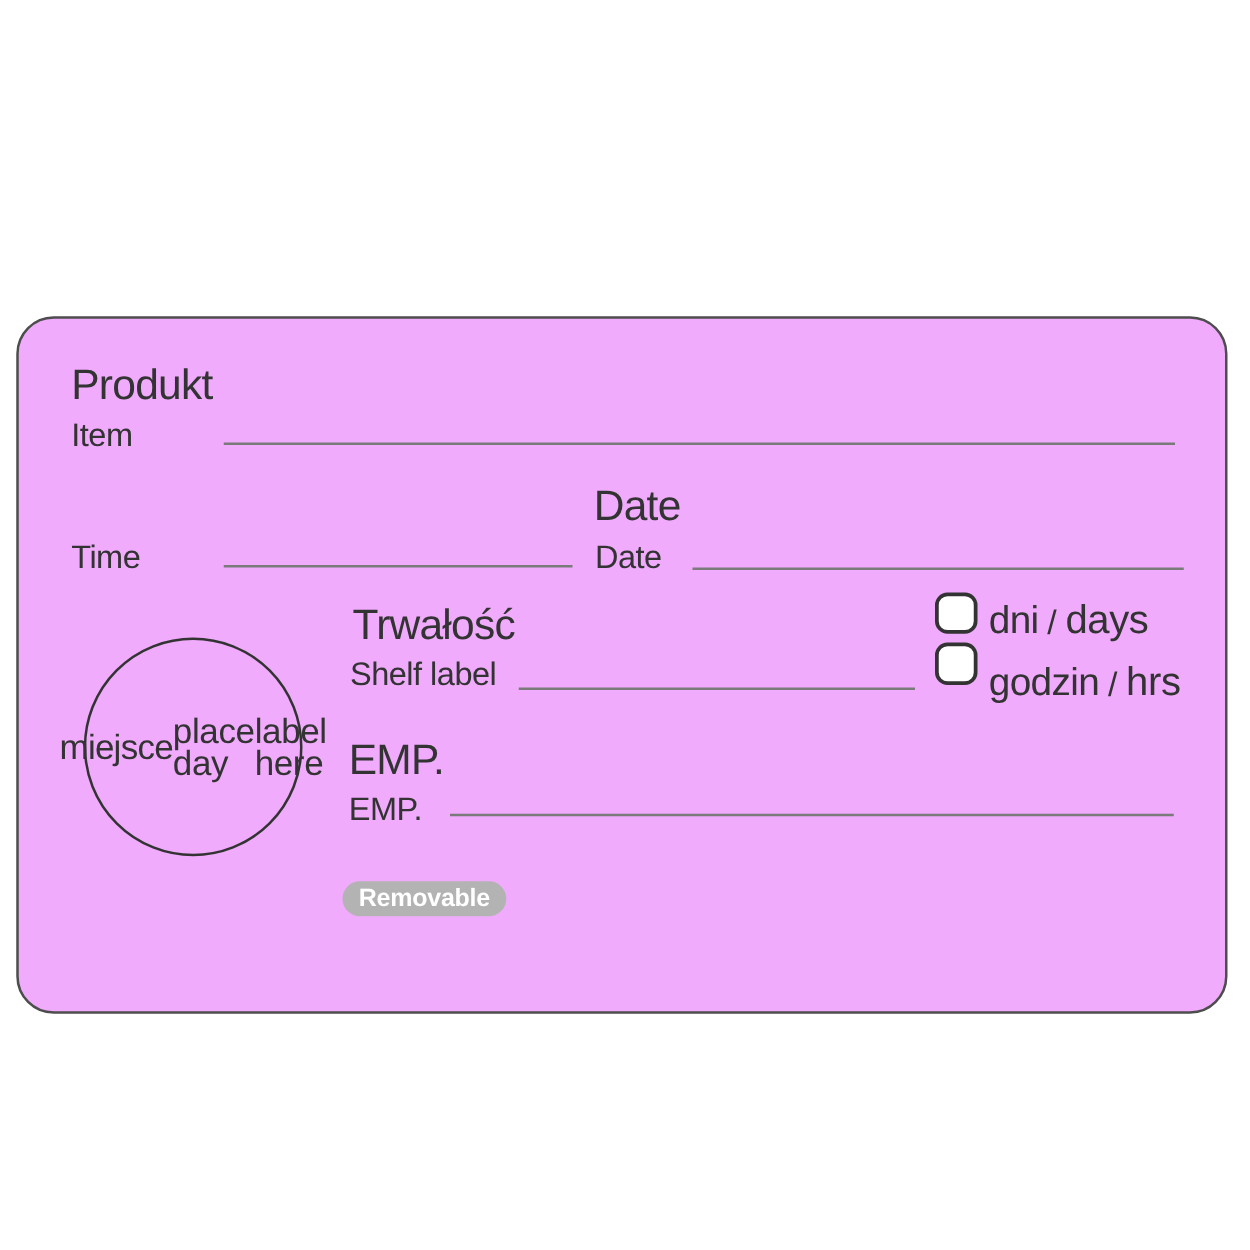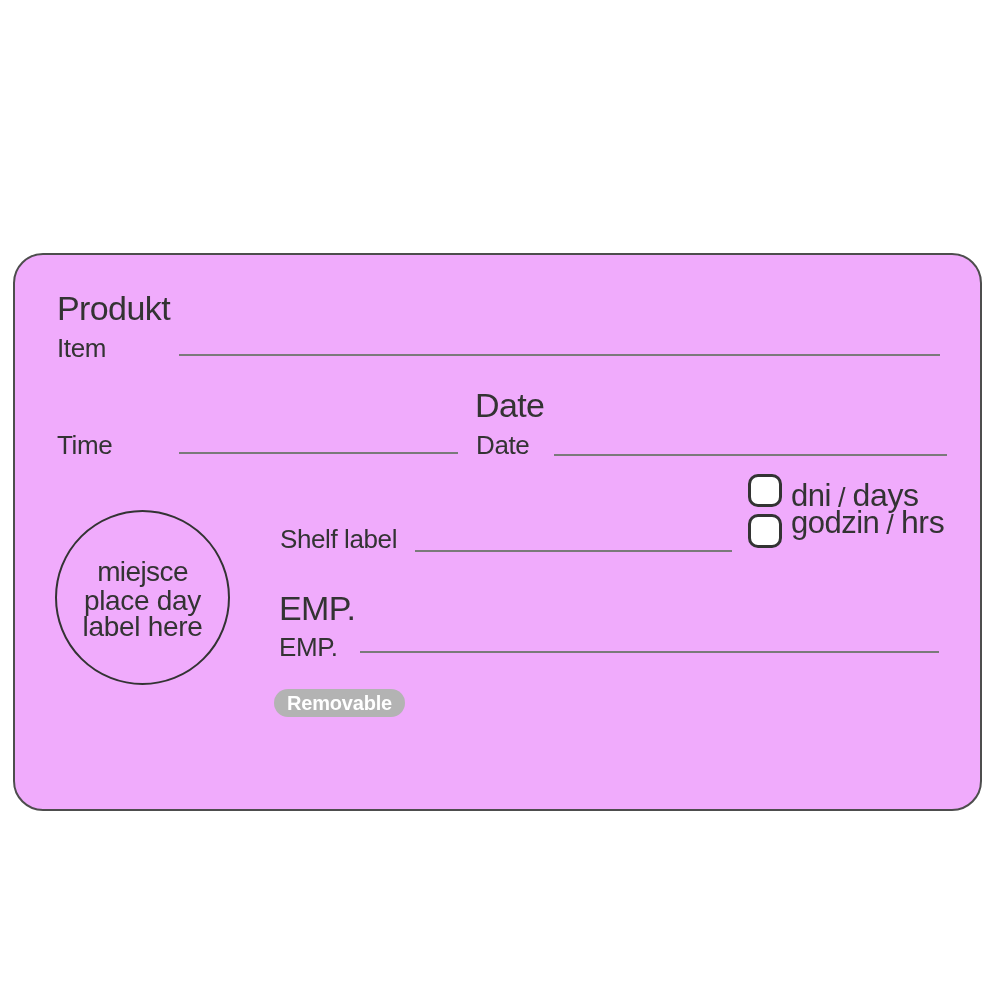--- a/index.html
+++ b/index.html
@@ -38,26 +38,26 @@
     text-align: right;
   }
   .write-line {
     position: absolute;
     height: 3px;
     border-top: 2px solid #7a7a7a;
     cursor: text;
   }
   .day-circle {
     position: absolute;
-    left: 40px; top: 255px;
+    left: 52px; top: 255px;
     width: 175px; height: 175px;
     border: 2px solid #333333;
     border-radius: 50%;
     display: flex;
-    flex-direction: column;
+    flex-direction: row;
     align-items: center;
     justify-content: center;
     text-align: left;
   }
   .circle-pl { font-size: 28px; line-height: 33px; letter-spacing: -0.6px; }
   .circle-en { font-size: 28px; line-height: 26px; letter-spacing: -0.3px; }
   .unit-row {
     position: absolute;
     display: flex;
     align-items: flex-end;
@@ -70,21 +70,21 @@
     border: 3px solid #333333;
     border-radius: 10px;
     background: #ffffff;
     cursor: pointer;
   }
   .unit-pl { font-size: 31px; letter-spacing: -0.5px; }
   .unit-sep { font-size: 27px; color: #333333; }
   .unit-en { font-size: 32px; letter-spacing: -0.3px; }
   .removable-badge {
     position: absolute;
-    left: 259px; top: 434px;
+    left: 259px; top: 450px;
     width: 131px; height: 28px;
     background: #b3b3b3;
     border-radius: 14px;
     display: flex;
     align-items: center;
     justify-content: center;
   }
   .removable-badge span {
     color: #ffffff;
     font-size: 20px;
@@ -108,32 +108,33 @@
     <div class="abs pl-heading" style="left:460px; top:133px;">Date</div>
     <div class="abs en-sub" style="left:461px; top:177px;">Date</div>
     <div class="write-line" style="left:539px; top:199px; width:393px;"></div>
 
     <div class="day-circle">
       <div class="circle-pl">miejsce</div>
       <div class="circle-en">place day</div>
       <div class="circle-en">label here</div>
     </div>
 
+    <div class="abs pl-heading" style="left:267px; top:228px;">Trwałość</div>
     <div class="abs en-sub" style="left:265px; top:271px;">Shelf label</div>
     <div class="write-line" style="left:400px; top:295px; width:317px;"></div>
 
     <div class="unit-checkbox" style="left:733px; top:219px;"></div>
     <div class="unit-row" style="left:776px; top:222px;">
       <span class="unit-pl">dni</span>
       <span class="unit-sep">/</span>
       <span class="unit-en">days</span>
     </div>
 
     <div class="unit-checkbox" style="left:733px; top:259px; height:34px;"></div>
-    <div class="unit-row" style="left:776px; top:249px;">
+    <div class="unit-row" style="left:776px; top:272px;">
       <span class="unit-pl">godzin</span>
       <span class="unit-sep">/</span>
       <span class="unit-en">hrs</span>
     </div>
 
     <div class="abs pl-heading" style="left:264px; top:336px;">EMP.</div>
     <div class="abs en-sub" style="left:264px; top:379px;">EMP.</div>
     <div class="write-line" style="left:345px; top:396px; width:579px;"></div>
 
     <div class="removable-badge">

